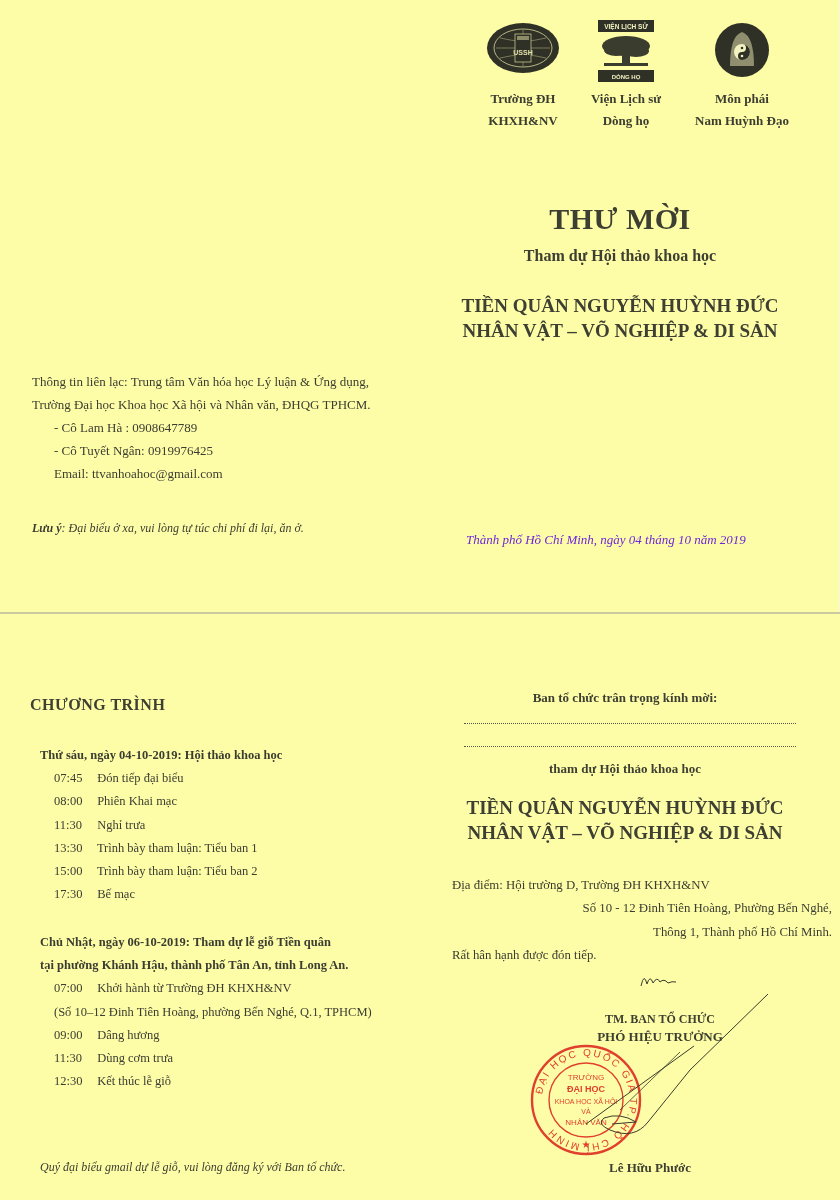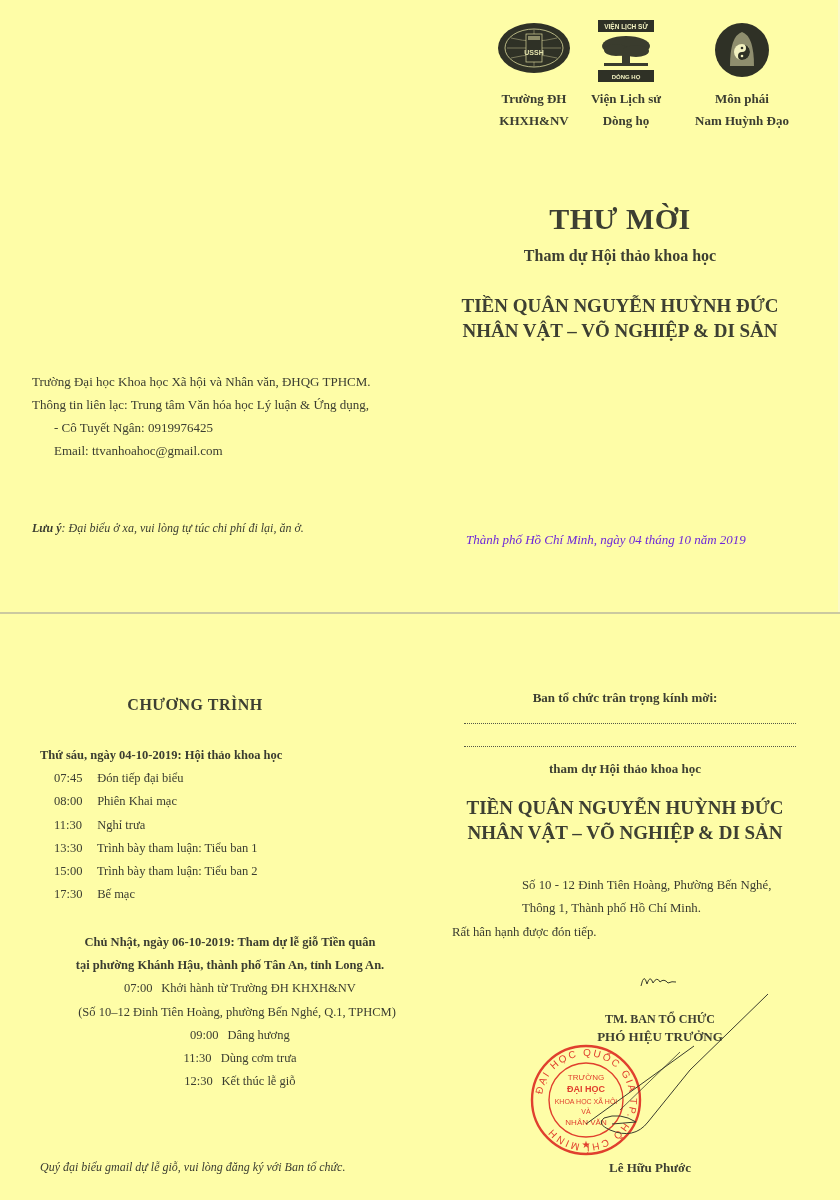--- a/index.html
+++ b/index.html
@@ -15,58 +15,58 @@
   .page-bottom { top: 614px; height: 586px; }
   .fold-line { position: absolute; left: 0; top: 612px; width: 840px; height: 2px; background: #cbc9a0; }
   .right-edge { position: absolute; right: 0; top: 0; width: 2px; height: 612px; background: #fbf9c9; }
 
   .abs { position: absolute; }
 
   
   .logo-row { position: absolute; top: 22px; left: 472px; width: 330px; height: 120px; }
   .logo { position: absolute; text-align: center; }
   .logo .caption { font-weight: bold; font-size: 13px; line-height: 22px; color: #3b3d31; white-space: nowrap; }
-  .logo-ussh { left: 12px; width: 100px; }
+  .logo-ussh { left: 1px; width: 100px; }
   .logo-vls { left: 104px; width: 100px; }
   .logo-mp { left: 210px; width: 120px; }
   .logo svg { display: block; margin: 0 auto; }
 
   
   .title-main { top: 202px; left: 440px; width: 360px; text-align: center; font-weight: bold; font-size: 30px; color: #3d3f32; letter-spacing: 0.5px; }
   .title-sub { top: 247px; left: 440px; width: 360px; text-align: center; font-weight: bold; font-size: 16px; color: #3d3f32; }
   .title-topic1 { top: 295px; left: 440px; width: 360px; text-align: center; font-weight: bold; font-size: 19px; color: #3d3f32; }
   .title-topic2 { top: 320px; left: 440px; width: 360px; text-align: center; font-weight: bold; font-size: 19px; color: #3d3f32; }
   .date-line { top: 532px; left: 466px; width: 320px; font-style: italic; font-size: 13px; color: #6d28d9; }
 
   
   .contact { top: 370px; left: 32px; width: 380px; font-size: 13px; line-height: 23px; color: #3b3d31; }
   .contact .indent { padding-left: 22px; }
   .note { top: 521px; left: 32px; width: 380px; font-size: 12px; font-style: italic; color: #3b3d31; }
   .note b { font-weight: bold; }
 
   
-  .prog-title { top: 696px; left: 30px; width: 330px; text-align: center; font-weight: bold; font-size: 16px; color: #3d3f32; letter-spacing: 0.5px; }
+  .prog-title { top: 696px; left: 30px; width: 330px; text-align: left; font-weight: bold; font-size: 16px; color: #3d3f32; letter-spacing: 0.5px; }
   .prog { left: 40px; width: 380px; font-size: 12.5px; color: #3b3d31; line-height: 23.2px; }
   .prog .day { font-weight: bold; }
   .prog .item { padding-left: 14px; white-space: nowrap; }
   .prog .t { display: inline-block; width: 40px; }
   .prog-day1 { top: 744px; }
-  .prog-day2 { top: 931px; text-align: center; }
+  .prog-day2 { top: 931px; }
   .prog-note { top: 1160px; left: 40px; width: 380px; font-style: italic; font-size: 12px; color: #3b3d31; }
 
   
   .inv-head { top: 690px; left: 440px; width: 370px; text-align: center; font-weight: bold; font-size: 13px; color: #3d3f32; }
   .dots { left: 464px; width: 332px; height: 2px; border-bottom: 1.5px dotted #555848; }
   .dots1 { top: 722px; }
   .dots2 { top: 745px; }
   .inv-sub { top: 761px; left: 440px; width: 370px; text-align: center; font-weight: bold; font-size: 13px; color: #3d3f32; }
   .inv-topic1 { top: 797px; left: 440px; width: 370px; text-align: center; font-weight: bold; font-size: 19px; color: #3d3f32; }
   .inv-topic2 { top: 822px; left: 440px; width: 370px; text-align: center; font-weight: bold; font-size: 19px; color: #3d3f32; }
   .details { top: 874px; left: 452px; width: 380px; font-size: 12.8px; line-height: 23.4px; color: #3b3d31; }
-  .details .addr { padding-left: 70px; }
+  .details .addr { padding-left: 70px; text-align: right; }
   .sig-title1 { top: 1012px; left: 540px; width: 240px; text-align: center; font-weight: bold; font-size: 12px; color: #3d3f32; }
   .sig-title2 { top: 1029px; left: 540px; width: 240px; text-align: center; font-weight: bold; font-size: 13px; color: #3d3f32; }
   .signer { top: 1160px; left: 560px; width: 180px; text-align: center; font-weight: bold; font-size: 13px; color: #3d3f32; }
 
   .stamp { top: 1044px; left: 530px; width: 112px; height: 112px; }
   .signature { top: 990px; left: 540px; width: 240px; height: 160px; }
   .initial { top: 968px; left: 638px; width: 40px; height: 24px; }
 </style>
 </head>
 <body>
@@ -118,22 +118,23 @@
   </div>
 </div>
 
 <div class="abs title-main">THƯ MỜI</div>
 <div class="abs title-sub">Tham dự Hội thảo khoa học</div>
 <div class="abs title-topic1">TIỀN QUÂN NGUYỄN HUỲNH ĐỨC</div>
 <div class="abs title-topic2">NHÂN VẬT – VÕ NGHIỆP &amp; DI SẢN</div>
 <div class="abs date-line">Thành phố Hồ Chí Minh, ngày 04 tháng 10 năm 2019</div>
 
 <div class="abs contact">
+  <div>Thông tin liên lạc: Trung tâm Văn hóa học Lý luận &amp; Ứng dụng,</div>
   <div>Trường Đại học Khoa học Xã hội và Nhân văn, ĐHQG TPHCM.</div>
-  <div>Thông tin liên lạc: Trung tâm Văn hóa học Lý luận &amp; Ứng dụng,</div>
+  <div class="indent">-  Cô Lam Hà :  0908647789</div>
   <div class="indent">-  Cô Tuyết Ngân: 0919976425</div>
   <div class="indent">Email: ttvanhoahoc@gmail.com</div>
 </div>
 <div class="abs note"><b>Lưu ý</b><span>: Đại biểu ở xa, vui lòng tự túc chi phí đi lại, ăn ở.</span></div>
 
 <div class="abs prog-title">CHƯƠNG TRÌNH</div>
 <div class="abs prog prog-day1">
   <div class="day">Thứ sáu, ngày 04-10-2019: Hội thảo khoa học</div>
   <div class="item"><span class="t">07:45</span> <span>Đón tiếp đại biểu</span></div>
   <div class="item"><span class="t">08:00</span> <span>Phiên Khai mạc</span></div>
@@ -154,20 +155,21 @@
 <div class="abs prog-note">Quý đại biểu gmail dự lễ giỗ, vui lòng đăng ký với Ban tổ chức.</div>
 
 <div class="abs inv-head">Ban tổ chức trân trọng kính mời:</div>
 <div class="abs dots dots1"></div>
 <div class="abs dots dots2"></div>
 <div class="abs inv-sub">tham dự Hội thảo khoa học</div>
 <div class="abs inv-topic1">TIỀN QUÂN NGUYỄN HUỲNH ĐỨC</div>
 <div class="abs inv-topic2">NHÂN VẬT – VÕ NGHIỆP &amp; DI SẢN</div>
 
 <div class="abs details">
+  <div>Địa điểm:  Hội trường D, Trường ĐH KHXH&amp;NV</div>
   <div class="addr">Số 10 - 12 Đinh Tiên Hoàng, Phường Bến Nghé,</div>
   <div class="addr">Thông 1, Thành phố Hồ Chí Minh.</div>
   <div>Rất hân hạnh được đón tiếp.</div>
 </div>
 
 <svg class="abs initial" viewBox="0 0 40 24">
   <path d="M3 18 Q6 4 9 16 Q12 6 15 15 Q19 8 22 14 Q26 10 30 15 Q34 13 38 14" stroke="#3a3c2e" stroke-width="1" fill="none"></path>
 </svg>
 
 <div class="abs sig-title1">TM. BAN TỔ CHỨC</div>

